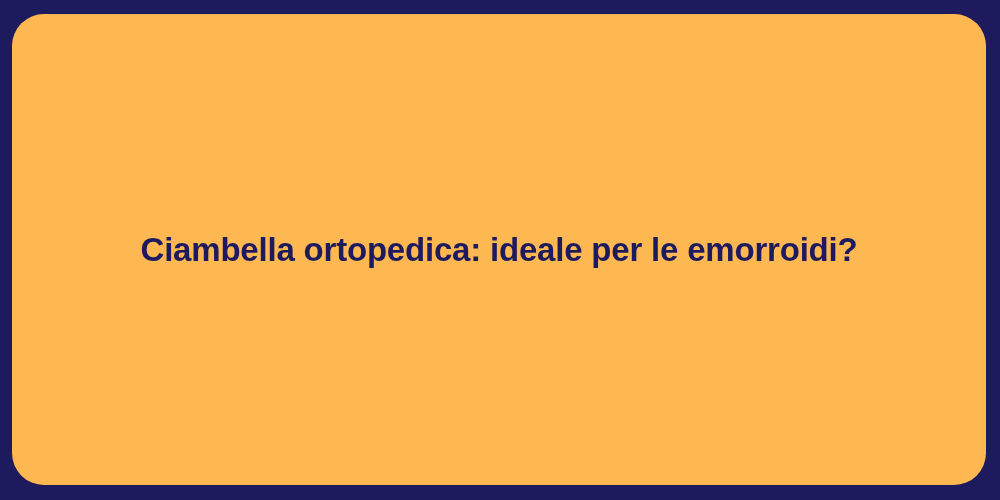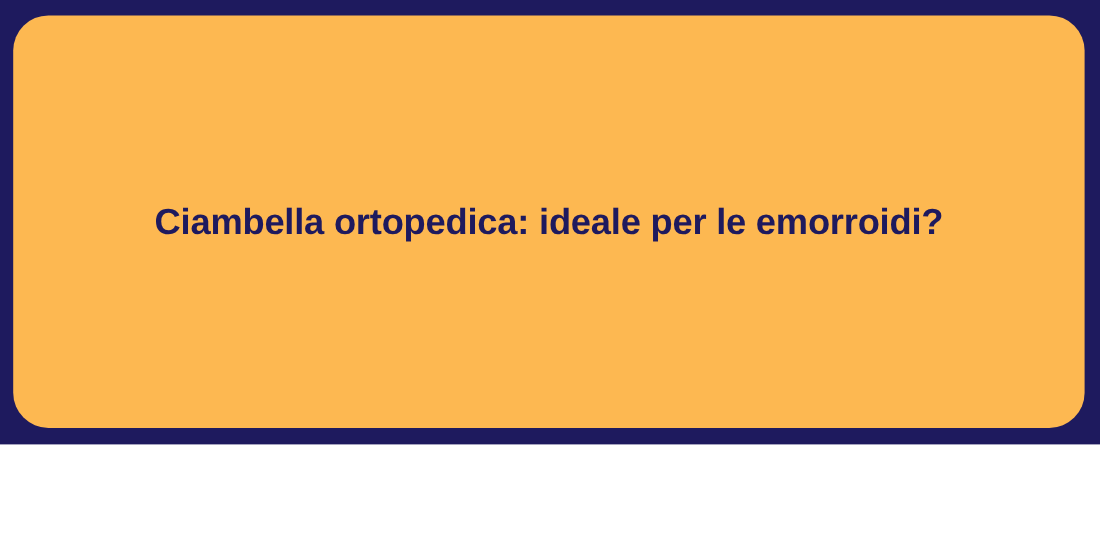--- a/index.html
+++ b/index.html
@@ -12,21 +12,21 @@
     width: 1000px;
     height: 500px;
     overflow: hidden;
     font-family: "Liberation Sans", sans-serif;
   }
 
   
   .frame {
     box-sizing: border-box;
     width: 1000px;
-    height: 404px;
+    height: 500px;
     background: #1E1A5E;
     padding: 14px 14px 15px 12px;
     display: block;
   }
 
   
   .card {
     box-sizing: border-box;
     width: 100%;
     height: 100%;

